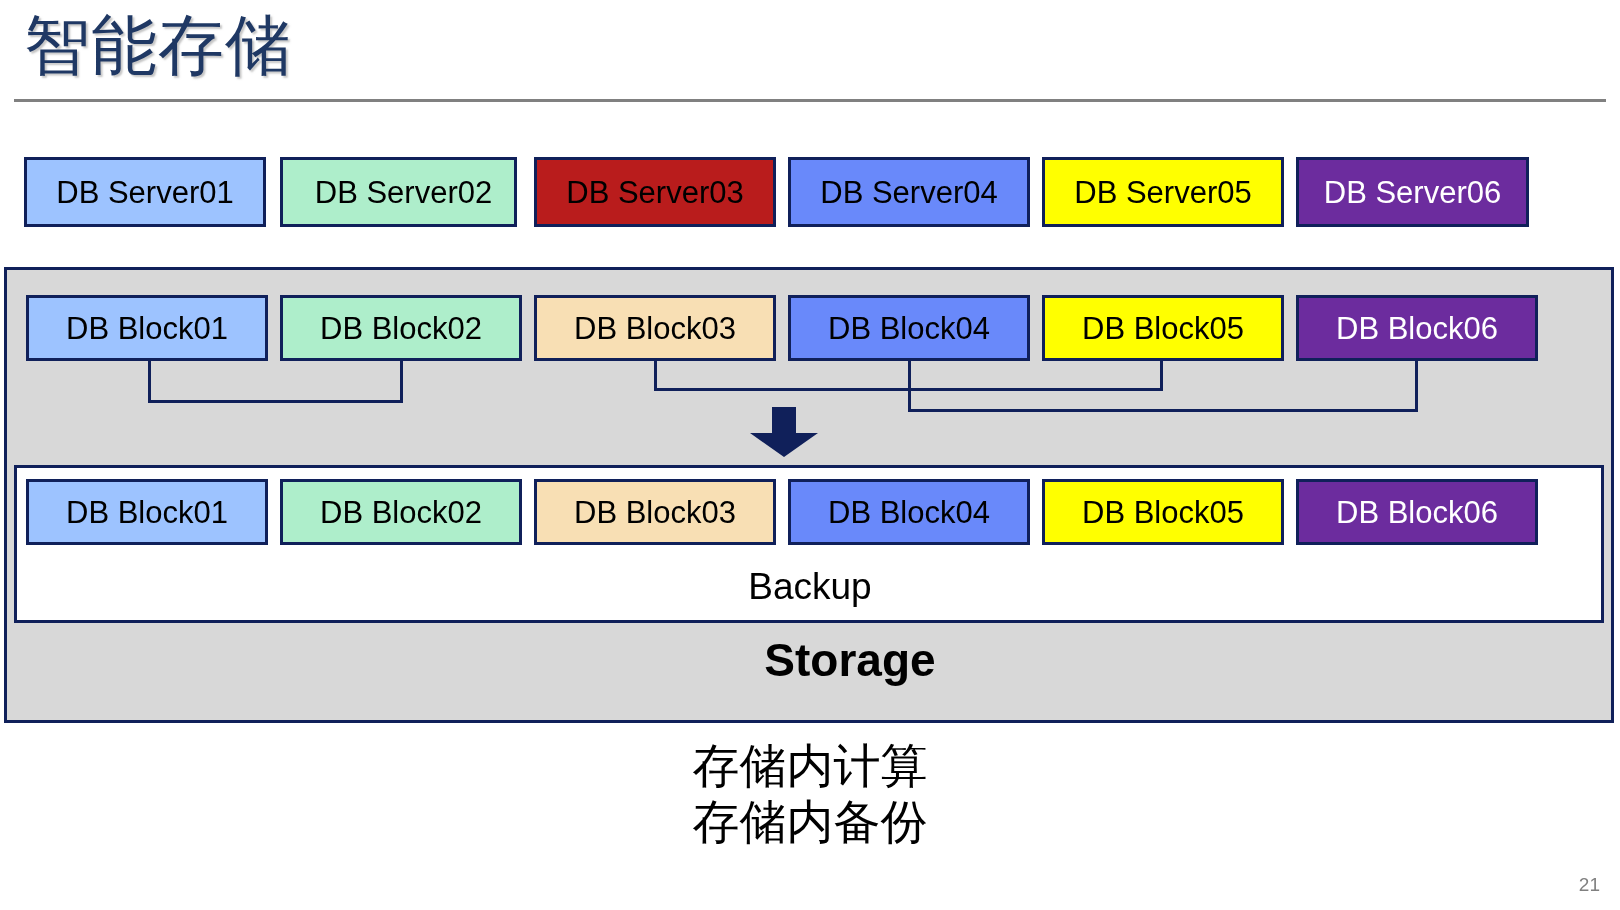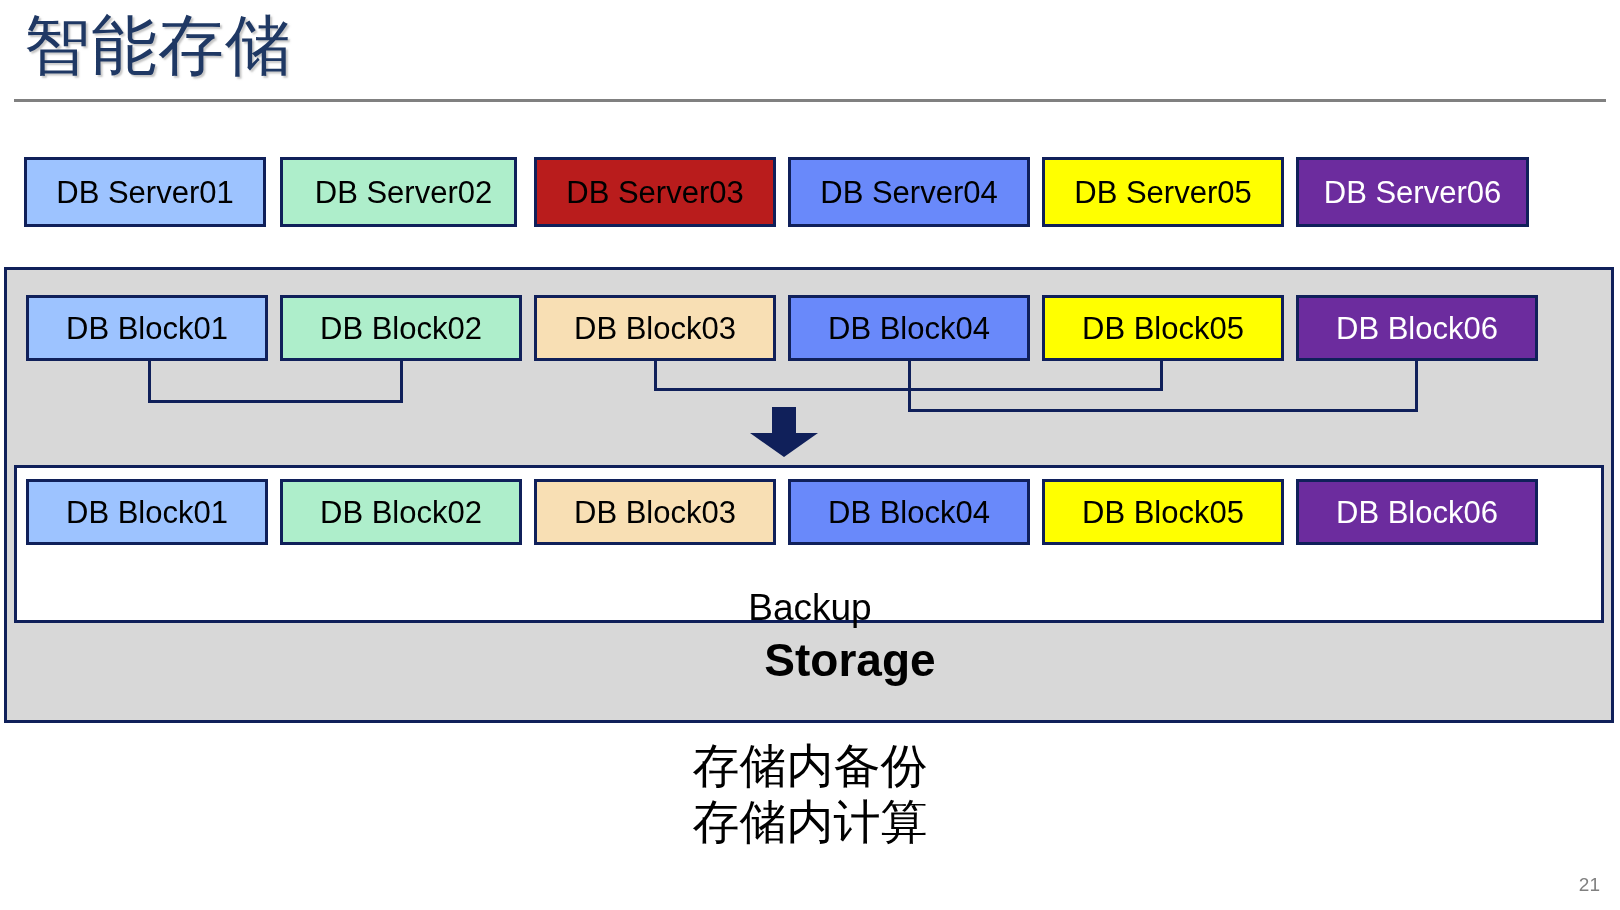--- a/index.html
+++ b/index.html
@@ -103,21 +103,20 @@
 
   #backup-label {
     position: absolute;
     left: 0;
     top: 564px;
     width: 1620px;
     text-align: center;
     font-size: 37px;
     line-height: 45px;
     color: #000000;
-    margin-top: 21px;
   }
   #storage-label {
     position: absolute;
     left: 0;
     top: 632px;
     width: 1620px;
     text-align: center;
     font-size: 46px;
     line-height: 56px;
     font-weight: bold;
@@ -224,17 +223,17 @@
     </div>
     <div class="node block-bak" style="left: 1042px; width: 242px; background: rgb(255, 255, 0); color: rgb(0, 0, 0);">
       <span>DB Block05</span>
     </div>
     <div class="node block-bak light" style="left: 1296px; width: 242px; background: rgb(108, 44, 158); color: rgb(255, 255, 255);">
       <span>DB Block06</span>
     </div>
   </div>
 
 <div id="caption">
+  <div>存储内计算</div>
   <div>存储内备份</div>
-  <div>存储内计算</div>
 </div>
 
 <div id="page-number">21</div>
 
 </body></html>

